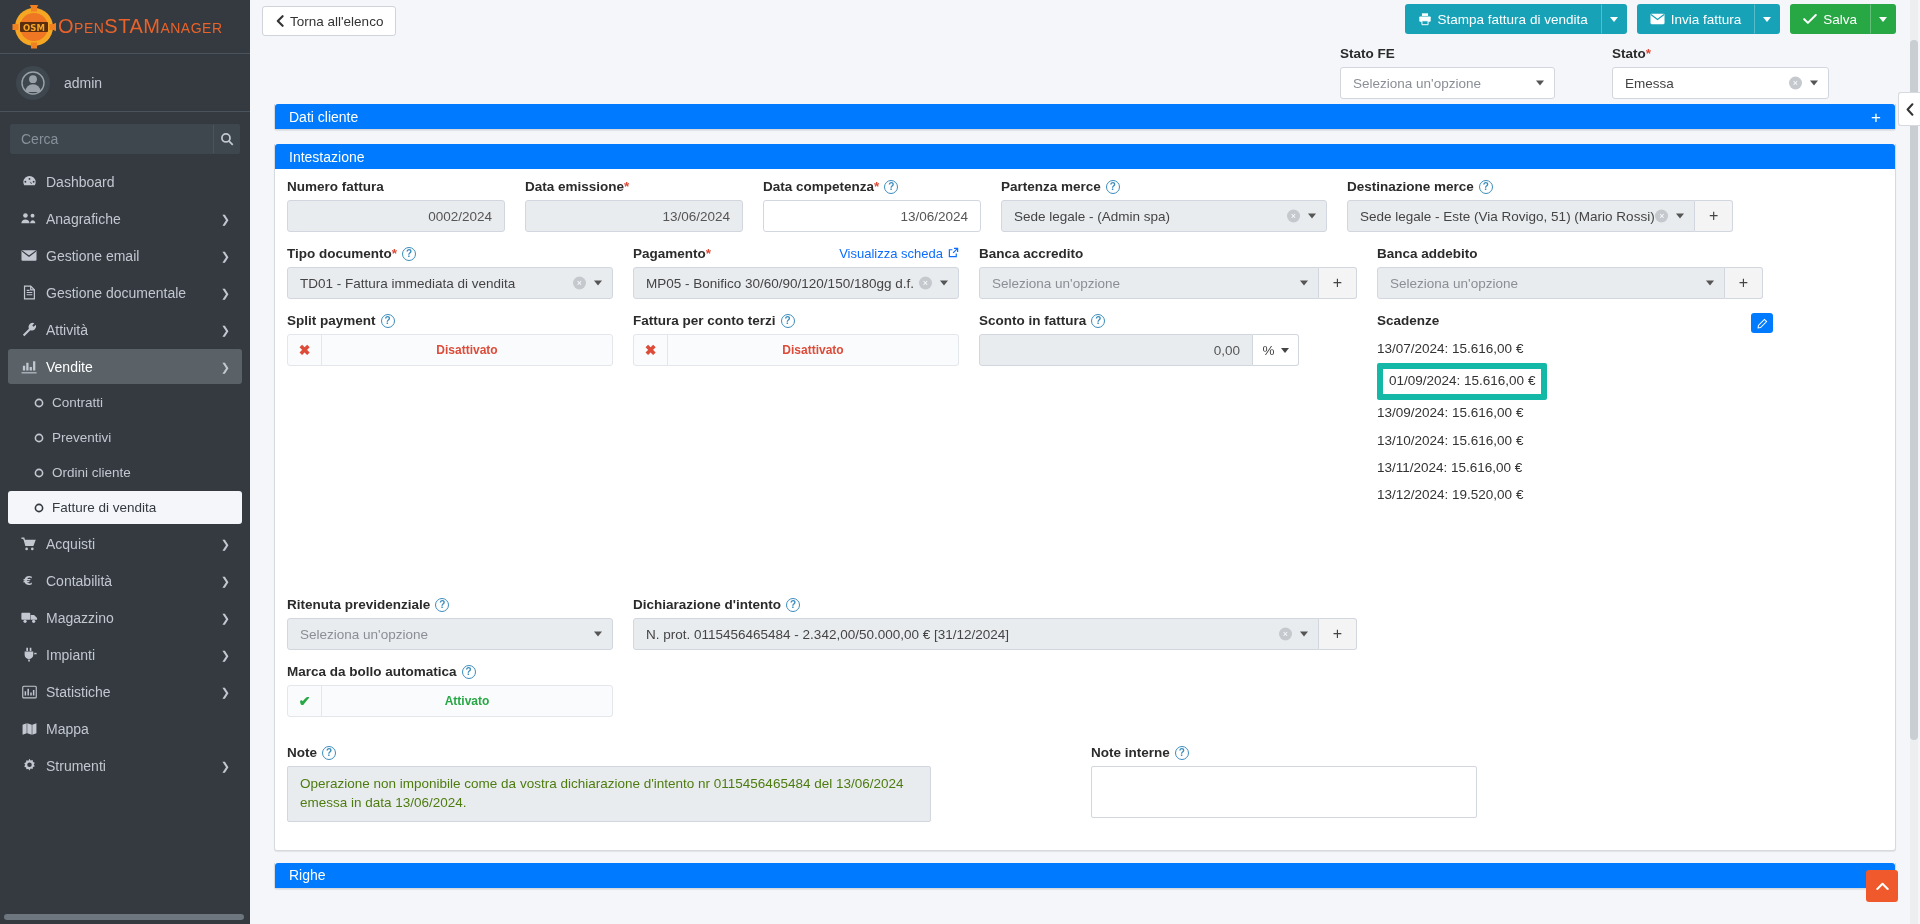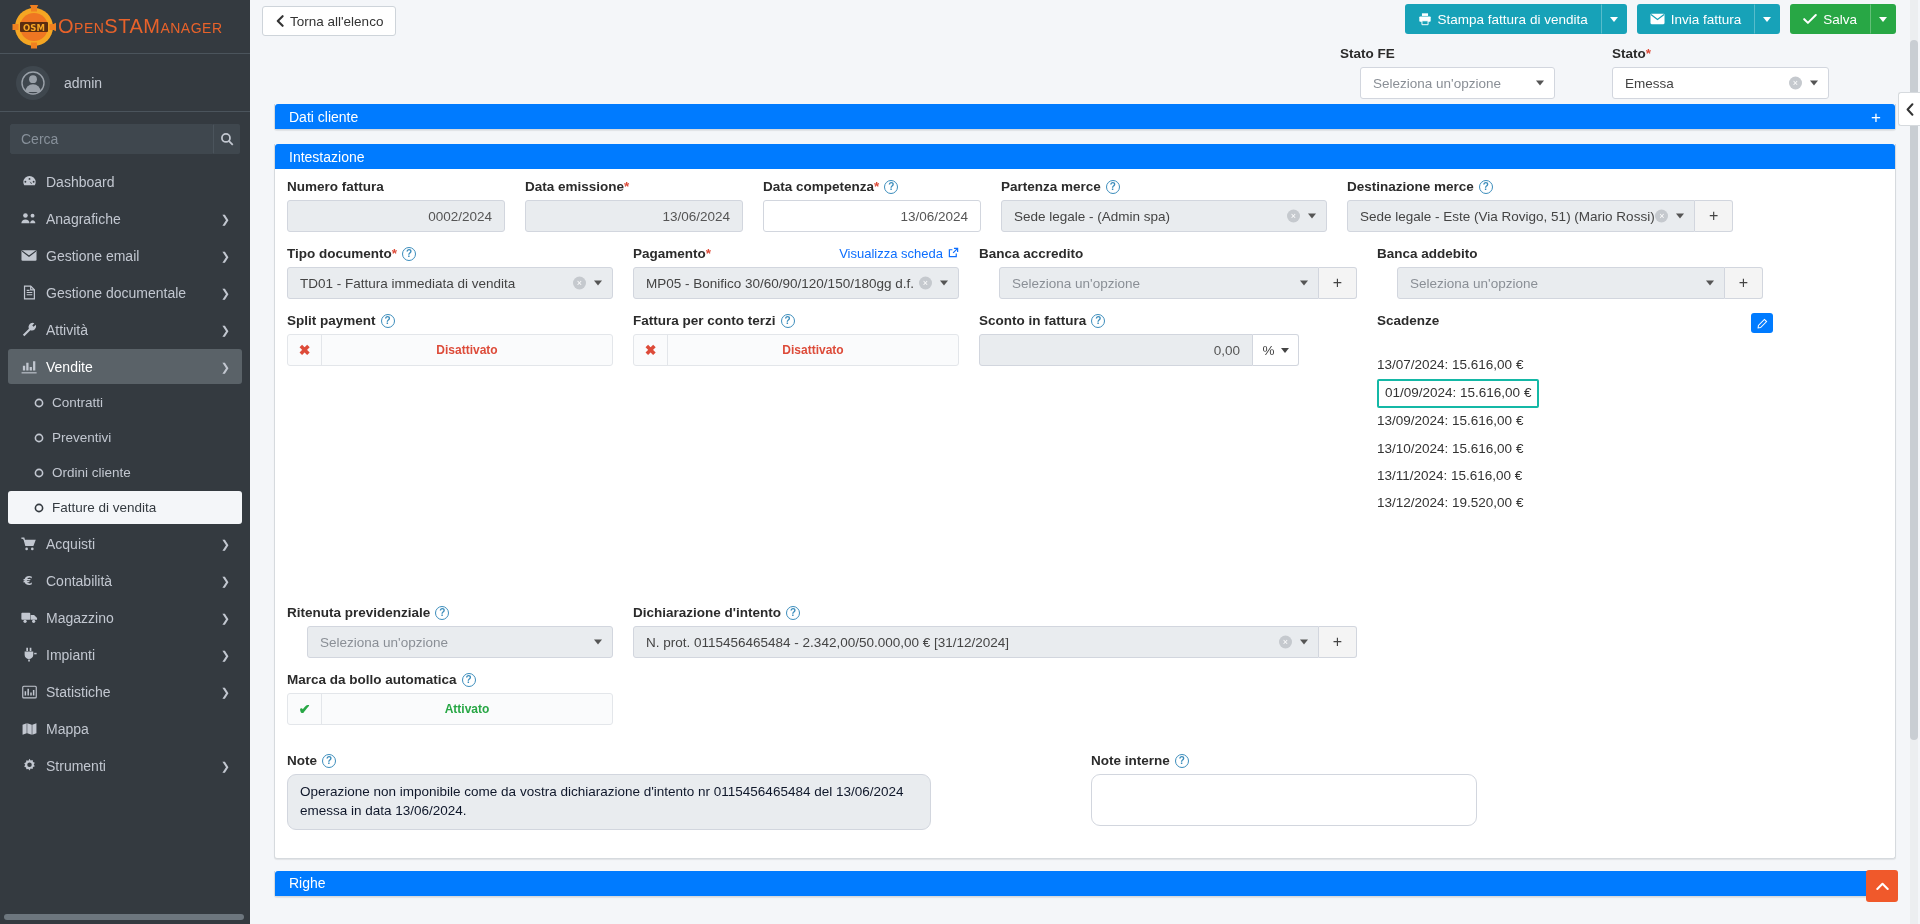--- a/index.html
+++ b/index.html
@@ -186,21 +186,21 @@
     border: 1px solid #d2d6de;
     border-radius: 3px;
     display: flex; align-items: center;
     padding: 0 42px 0 12px;
     font-size: 13.5px;
     color: #444;
     cursor: pointer;
     white-space: nowrap; overflow:hidden;
   }
   .sel2.disabled { background: #e9ecef; }
-  .sel2.ph { color: #8a8f96; margin-left: 20px; }
+  .sel2.ph { color: #8a8f96; }
   .sel2 .arrow {
     position:absolute; right: 10px; top:50%; transform:translateY(-50%);
     width:0;height:0;border-left:4px solid transparent;border-right:4px solid transparent;
     border-top:5px solid #555;
   }
   .sel2 .clear {
     position:absolute; right: 26px; top:50%; transform:translateY(-50%);
     width:13px;height:13px;border-radius:50%;
     background:#c5c9ce; color:#fff; font-size:9px; line-height:13px;
     text-align:center;
@@ -323,31 +323,31 @@
     background: #007bff; color:#fff;
     display:flex;align-items:center;justify-content:center;
     border-radius: 3px; cursor:pointer; font-size: 11px;
   }
   .scad-item {
     font-size: 13.5px; color: #333;
     padding: 5px 0 6px 0;
     line-height: 1.2;
   }
   .scad-item.hl {
-    border: 2px solid #14b8a6;
+    border: 6px solid #14b8a6;
     border-radius: 2px;
     padding: 4px 6px 5px 6px;
     display: inline-block;
   }
   .textarea-box {
     border: 1px solid #d2d6de;
-    border-radius: 9px;
+    border-radius: 2px;
     min-height: 52px;
     padding: 8px 12px;
-    font-size: 13.5px; color: #0f172a;
+    font-size: 13.5px; color: #4d7c0f;
     line-height: 1.4;
     background:#fff;
   }
   .textarea-box.ro { background:#e9ecef; }
 
   
   #main-scroll {
     position:absolute; right:2px; top: 40px;
     width: 8px; height: 700px;
     background: #c9ced3; border-radius: 4px;
@@ -849,21 +849,21 @@
           </div>
         </div>
 
         <div class="fcol" style="width:406px; position:relative;">
           <div class="scad-edit">
             <svg width="11" height="11" viewBox="0 0 14 14" fill="none" stroke="#fff" stroke-width="1.3">
               <path d="M9.4 1.8 12.2 4.6 4.6 12.2 1.4 12.6 1.8 9.4z"></path>
             </svg>
           </div>
           <div class="scad-title">Scadenze</div>
-          <div id="scadenze-list" style="margin-top:24px;">
+          <div id="scadenze-list" style="margin-top:8px;">
               <div>
                 <div class="scad-item">13/07/2024: 15.616,00 €</div>
               </div>
               <div><div class="scad-item hl">01/09/2024: 15.616,00 €</div></div>
               <div>
                 <div class="scad-item">13/09/2024: 15.616,00 €</div>
               </div>
               <div>
                 <div class="scad-item">13/10/2024: 15.616,00 €</div>
               </div>

